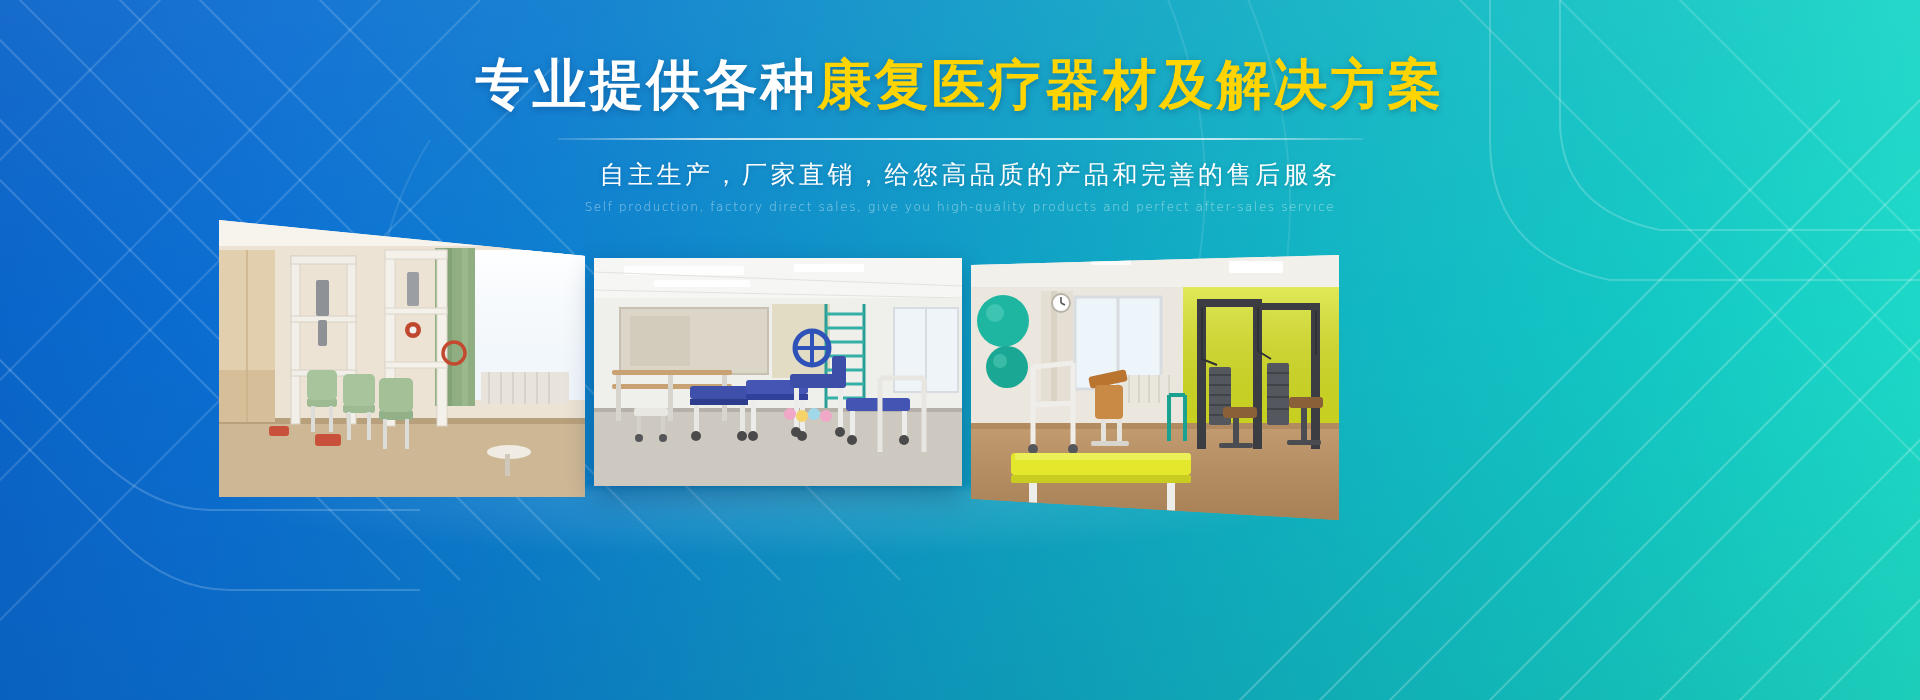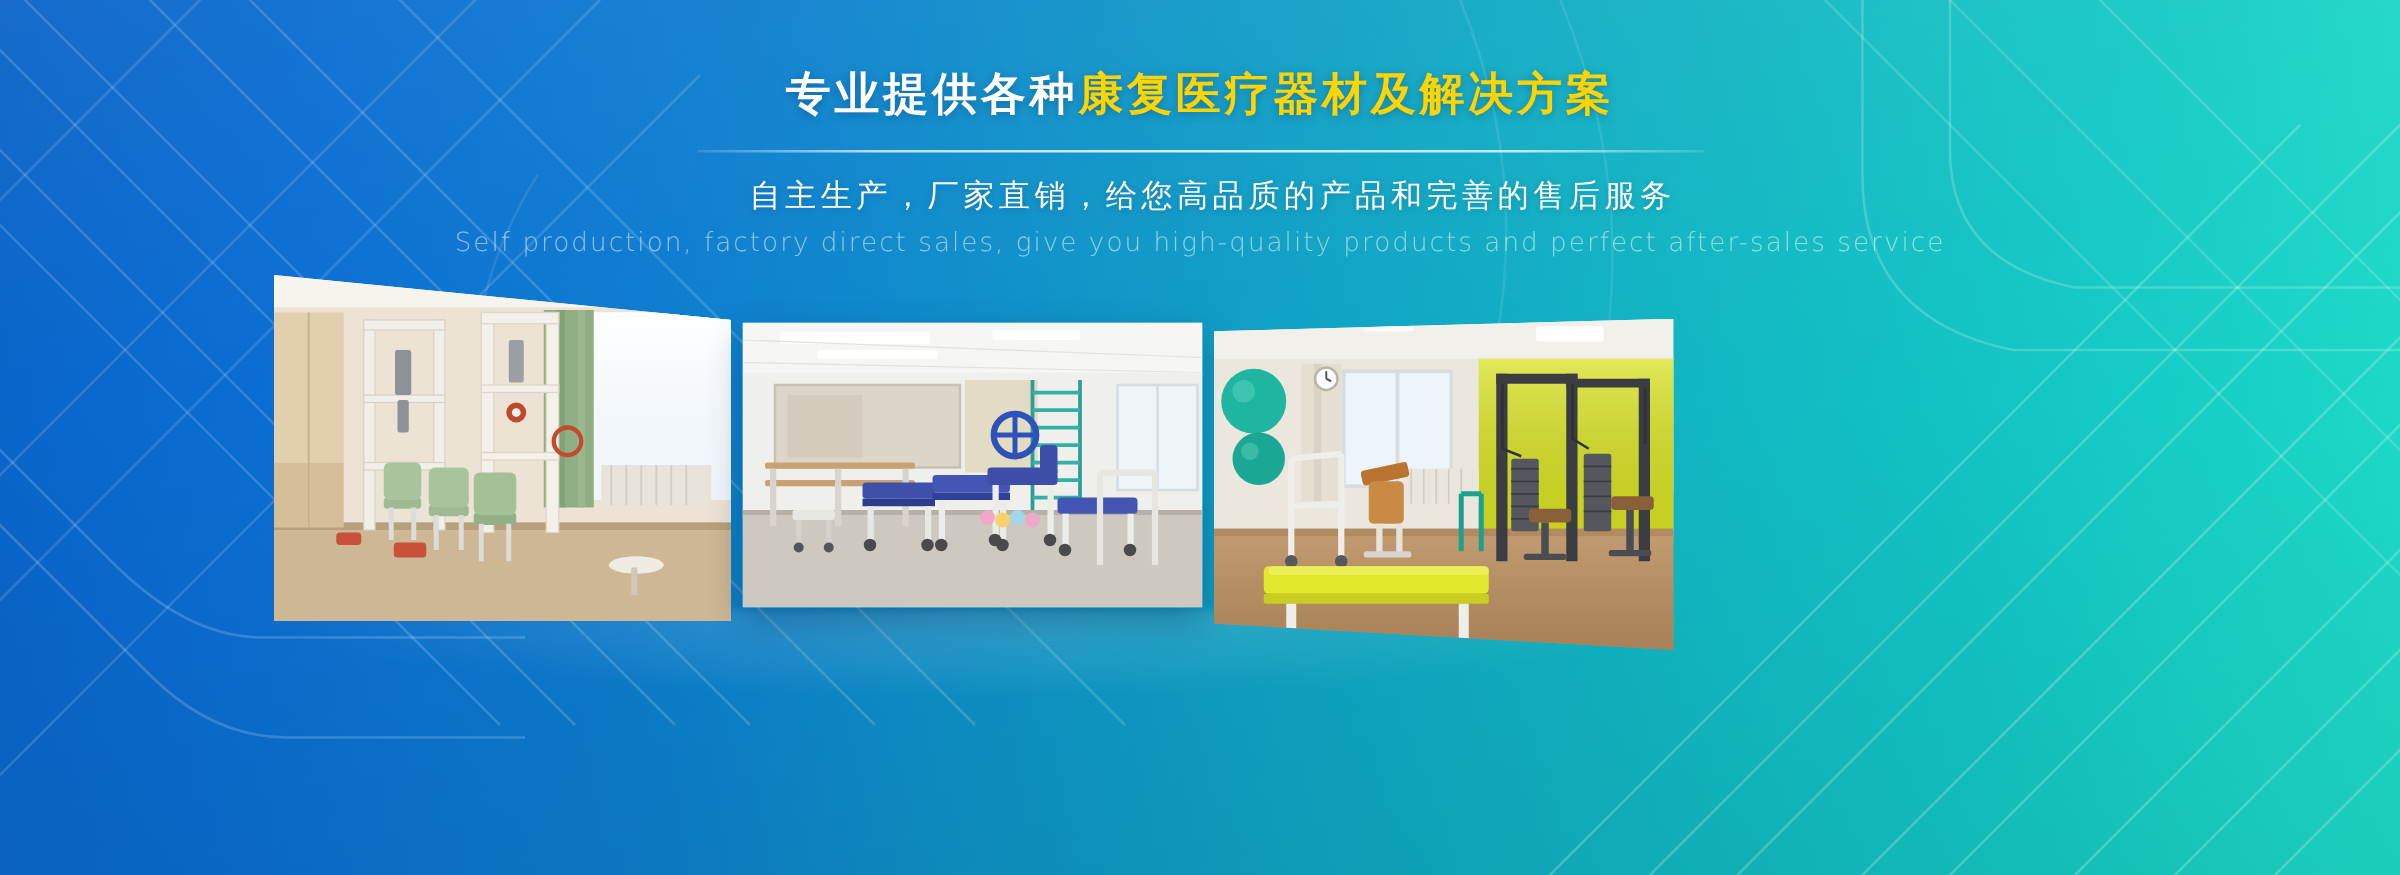--- a/index.html
+++ b/index.html
@@ -32,21 +32,21 @@
   
   .diag{position:absolute;inset:0;}
   .diag svg{display:block;width:100%;height:100%;}
 
   
   .textwrap{
     position:absolute;left:0;top:58px;width:1920px;text-align:center;
     z-index:6;
   }
   .headline{
-    font-size:36px;font-weight:700;letter-spacing:3px;line-height:1;
+    font-size:54px;font-weight:700;letter-spacing:3px;line-height:1;
     white-space:nowrap;margin:0;
     font-family:"DejaVu Sans","Liberation Sans",sans-serif;
     text-shadow:0 2px 7px rgba(0,40,90,.33);
   }
   .headline .w{color:#ffffff;}
   .headline .y{color:#ffd400;}
 
   .divider{
     width:805px;height:2px;margin:26px auto 0;
     background:linear-gradient(90deg,
@@ -57,21 +57,21 @@
       rgba(255,255,255,.12) 100%);
   }
   .subtitle-cn{
     margin:18px 0 0;font-size:25px;letter-spacing:3.5px;color:#ffffff;
     font-weight:400;white-space:nowrap;
     font-family:"DejaVu Sans","Liberation Sans",sans-serif;
     text-shadow:0 1px 5px rgba(0,40,90,.25);
     padding-left:20px;
   }
   .subtitle-en{
-    margin:9px 0 0;font-size:21px;letter-spacing:1.6px;
+    margin:9px 0 0;font-size:12px;letter-spacing:1.6px;
     color:rgba(255,255,255,.52);font-weight:300;white-space:nowrap;
     font-family:"DejaVu Sans","Liberation Sans",sans-serif;
   }
 
   
   .photos{position:absolute;left:0;top:0;width:1920px;height:700px;z-index:5;}
   .panel{position:absolute;overflow:hidden;box-shadow:0 10px 26px rgba(0,30,70,.30);}
   .panel .scene{position:absolute;inset:0;}
   .panel .reflect{
     position:absolute;left:0;right:0;top:100%;height:60px;

